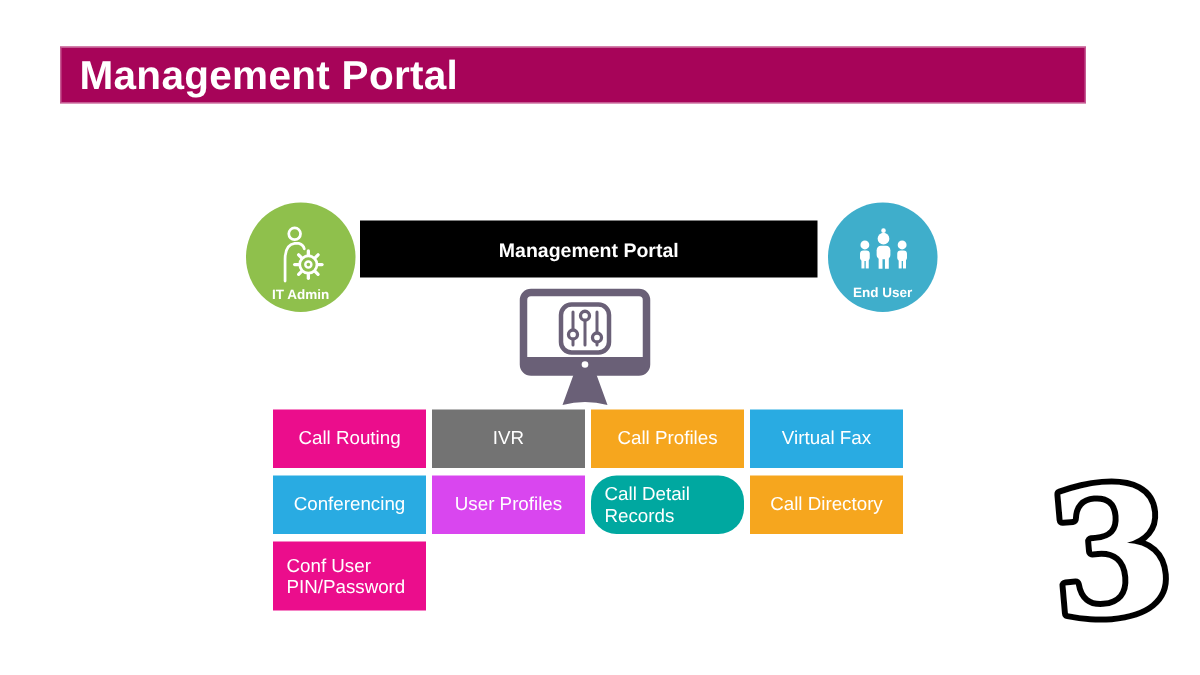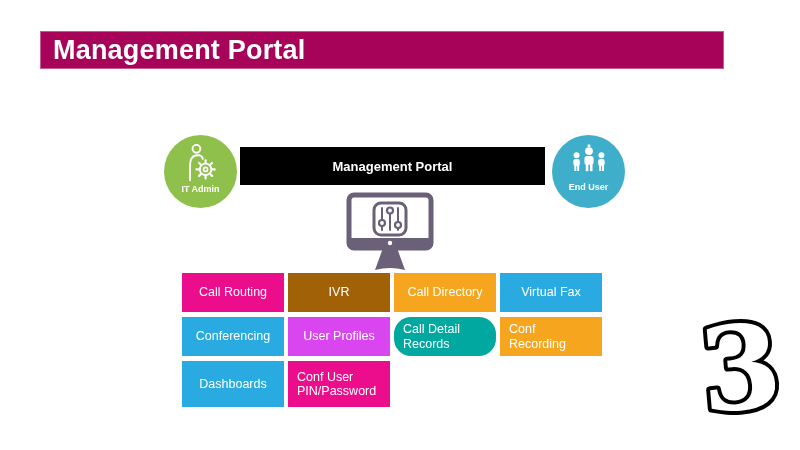--- a/index.html
+++ b/index.html
@@ -11,21 +11,21 @@
     position: absolute; left: 40px; top: 31px; width: 684px; height: 38px;
     display: flex; align-items: center; padding-left: 13px;
     box-shadow: inset 0 0 0 1px rgba(255,255,255,0.35);
   }
   .title-bar .title-text {
     color: #ffffff; font-size: 27px; font-weight: bold; letter-spacing: 0.2px;
   }
 
   .actor-circle {
     position: absolute; width: 73px; height: 73px; border-radius: 50%;
-    display: flex; flex-direction: column; align-items: center; justify-content: flex-start;
+    display: flex; flex-direction: column; align-items: center; justify-content: center;
   }
   .actor-circle.it-admin { left: 164px; top: 135px; }
   .actor-circle.end-users { left: 552px; top: 135px; }
   .actor-circle svg { margin-top: 7px; }
   .actor-label { color: #ffffff; font-size: 9px; font-weight: bold; margin-top: 0px; }
 
   .portal-bar {
     position: absolute; left: 240px; top: 147px; width: 305px; height: 38px;
     display: flex; align-items: center; justify-content: center;
     color: #ffffff; font-size: 13px; font-weight: 600;
@@ -118,28 +118,27 @@
         <circle cx="38" cy="31" r="3"></circle>
         <circle cx="46" cy="18.5" r="3"></circle>
         <circle cx="54" cy="33" r="3"></circle>
       </g>
       <path d="M39,56 L53,56 L61,78 Q46,74 31,78 Z" fill="currentColor"></path>
     </svg>
   </div>
 
   <div class="features-grid">
     <div class="feature-cell" style="background-color: rgb(235, 13, 140);">Call Routing</div>
-    <div class="feature-cell" style="background-color: #a16207;">IVR</div>
-    <div class="feature-cell" style="background-color: rgb(246, 166, 30);">Call Directory</div>
+    <div class="feature-cell" style="background-color: #737373;">IVR</div>
+    <div class="feature-cell" style="background-color: rgb(246, 166, 30);">Call Profiles</div>
     <div class="feature-cell" style="background-color: rgb(41, 171, 226);">Virtual Fax</div>
     <div class="feature-cell" style="background-color: rgb(41, 171, 226);">Conferencing</div>
     <div class="feature-cell" style="background-color: #d946ef;">User Profiles</div>
     <div class="feature-cell" style="background-color: rgb(0, 168, 160); border-radius: 17px;">Call Detail Records</div>
-    <div class="feature-cell" style="background-color: rgb(246, 166, 30);">Conf Recording</div>
-    <div class="feature-cell" style="background-color: rgb(41, 171, 226);">Dashboards</div>
+    <div class="feature-cell" style="background-color: rgb(246, 166, 30);">Call Directory</div>
     <div class="feature-cell" style="background-color: rgb(235, 13, 140);">Conf User PIN/Password</div>
   </div>
 
   <div class="three-logo-wrap" style="color: rgb(0, 0, 0);">
     <svg width="96" height="122" viewBox="0 0 96 122">
       <text x="49" y="99" text-anchor="middle" font-family="DejaVu Serif, serif" font-size="116" font-weight="bold" fill="#ffffff" stroke="currentColor" stroke-width="8" stroke-linejoin="round" paint-order="stroke" transform="rotate(-5 48 61)">3</text>
     </svg>
   </div>
 
 </div>

